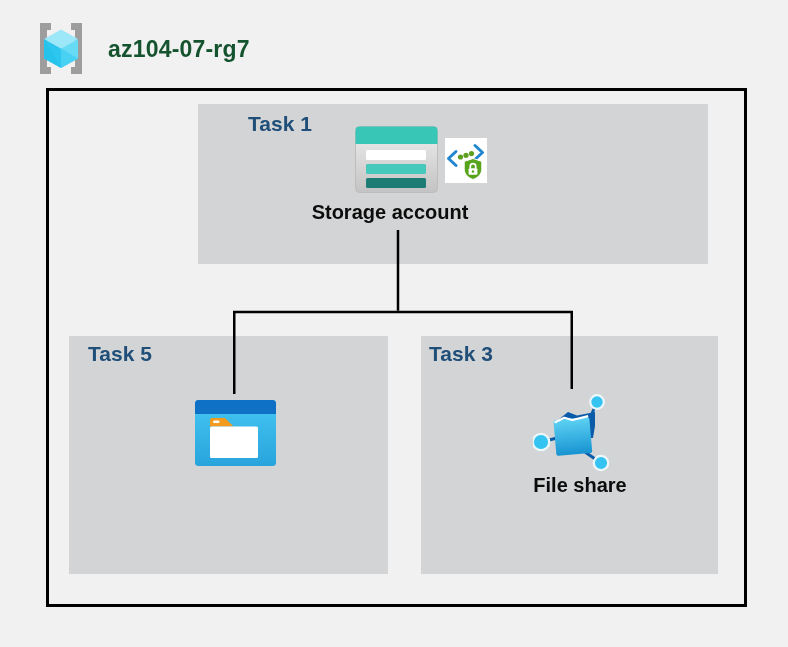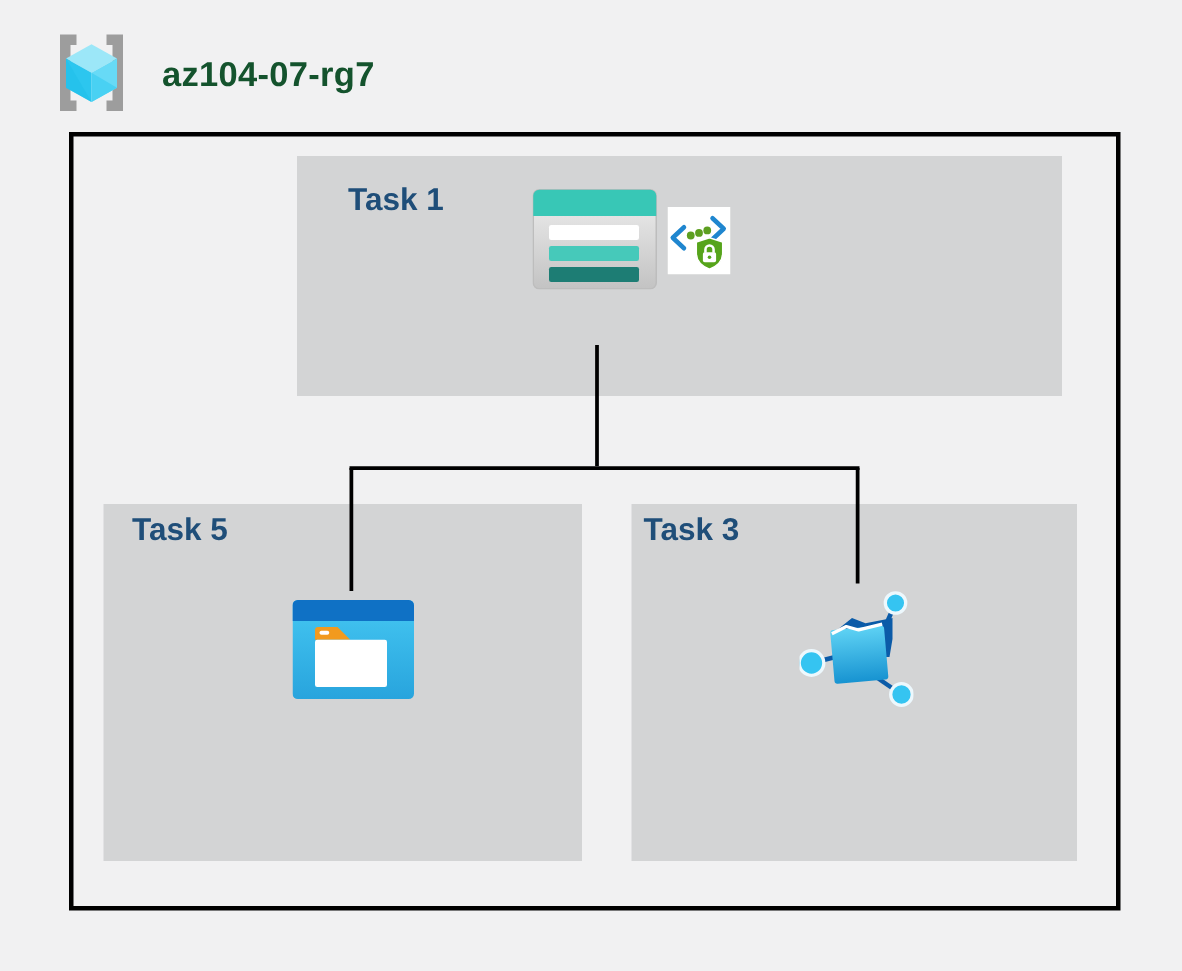--- a/index.html
+++ b/index.html
@@ -32,21 +32,21 @@
   .task-box{
     background:var(--task-box-bg);
   }
   .task1{left:198px;top:104px;width:510px;height:160px;}
   .task5{left:69px;top:336px;width:319px;height:238px;}
   .task3{left:421px;top:336px;width:297px;height:238px;}
   .task-label{
     position:absolute;
     font-size:21px;font-weight:bold;color:var(--task-label);
   }
-  .task1 .task-label{left:34px;top:8px;margin-top:10px;}
+  .task1 .task-label{left:50px;top:8px;}
   .task5 .task-label{left:19px;top:6px;}
   .task3 .task-label{left:8px;top:6px;}
   .item-label{
     position:absolute;
     font-size:20px;font-weight:bold;color:var(--item-label);
     text-align:center;width:240px;
   }
   .connectors{
     left:0;top:0;width:788px;height:647px;
     pointer-events:none;z-index:5;
@@ -95,20 +95,21 @@
       <polyline points="30,7.5 37.5,14.5 30,21.5" fill="none" stroke="#1f86cf" stroke-width="3" stroke-linecap="round" stroke-linejoin="round"></polyline>
       <circle cx="15.5" cy="19" r="2.6" fill="#5d9f20"></circle>
       <circle cx="21" cy="17.3" r="2.6" fill="#5d9f20"></circle>
       <circle cx="26.5" cy="15.6" r="2.6" fill="#5d9f20"></circle>
       <path d="M28 20.5 l8.8 2.9 v7.3 c0 5.6 -3.7 8.8 -8.8 10.8 c-5.1 -2 -8.8 -5.2 -8.8 -10.8 v-7.3 Z" fill="#56a41b" stroke="#ffffff" stroke-width="1"></path>
       <path d="M25.3 30.5 v-2.2 a2.7 2.7 0 0 1 5.4 0 v2.2" fill="none" stroke="#ffffff" stroke-width="1.7"></path>
       <rect x="23.6" y="30.2" width="8.8" height="6.6" rx="1.2" fill="#ffffff"></rect>
       <circle cx="28" cy="33.5" r="1.2" fill="#56a41b"></circle>
     </svg>
   </div>
+  <div class="item-label" style="left:72px;top:97px;">Storage account</div>
 </div>
 
 <div class="abs task-box task5">
   <span class="task-label">Task 5</span>
   <div class="abs" style="left:126px;top:64px;width:81px;height:66px;">
     <svg width="81" height="66" viewBox="0 0 81 66">
       <defs>
         <linearGradient id="blb" x1="0" y1="0" x2="0" y2="1">
           <stop offset="0" stop-color="#45c7f2"></stop>
             <stop offset="1" stop-color="#28a4dd"></stop>
@@ -139,20 +140,21 @@
       <path d="M25 26 l10 -8 9 3.5 18 -3.5 v14 l-2 12 H25 Z" fill="#0b5ba8"></path>
       <g transform="rotate(-5 40 44)">
         <rect x="22" y="24.5" width="36" height="36" rx="2" fill="url(#fsh)"></rect>
         <path d="M23 27 l10 -4 8 3 16 -2.5" stroke="#ffffff" stroke-width="2.2" fill="none" stroke-linejoin="round"></path>
       </g>
       <circle cx="64" cy="8" r="6.8" fill="#35c4f1" stroke="#edf8fd" stroke-width="2.2"></circle>
       <circle cx="8" cy="48" r="8.2" fill="#35c4f1" stroke="#edf8fd" stroke-width="2.2"></circle>
       <circle cx="68" cy="69" r="7.2" fill="#35c4f1" stroke="#edf8fd" stroke-width="2.2"></circle>
     </svg>
   </div>
+  <div class="item-label" style="left:39px;top:138px;">File share</div>
 </div>
 
 <svg class="abs connectors" width="788" height="647" viewBox="0 0 788 647">
   <path d="M398 230 V310.75" stroke="#000000" stroke-width="2.5" fill="none"></path>
   <path d="M233 312 H573" stroke="#000000" stroke-width="2.5" fill="none"></path>
   <path d="M234.25 312 V394" stroke="#000000" stroke-width="2.5" fill="none"></path>
   <path d="M571.75 312 V389" stroke="#000000" stroke-width="2.5" fill="none"></path>
 </svg>
 
 </body></html>

